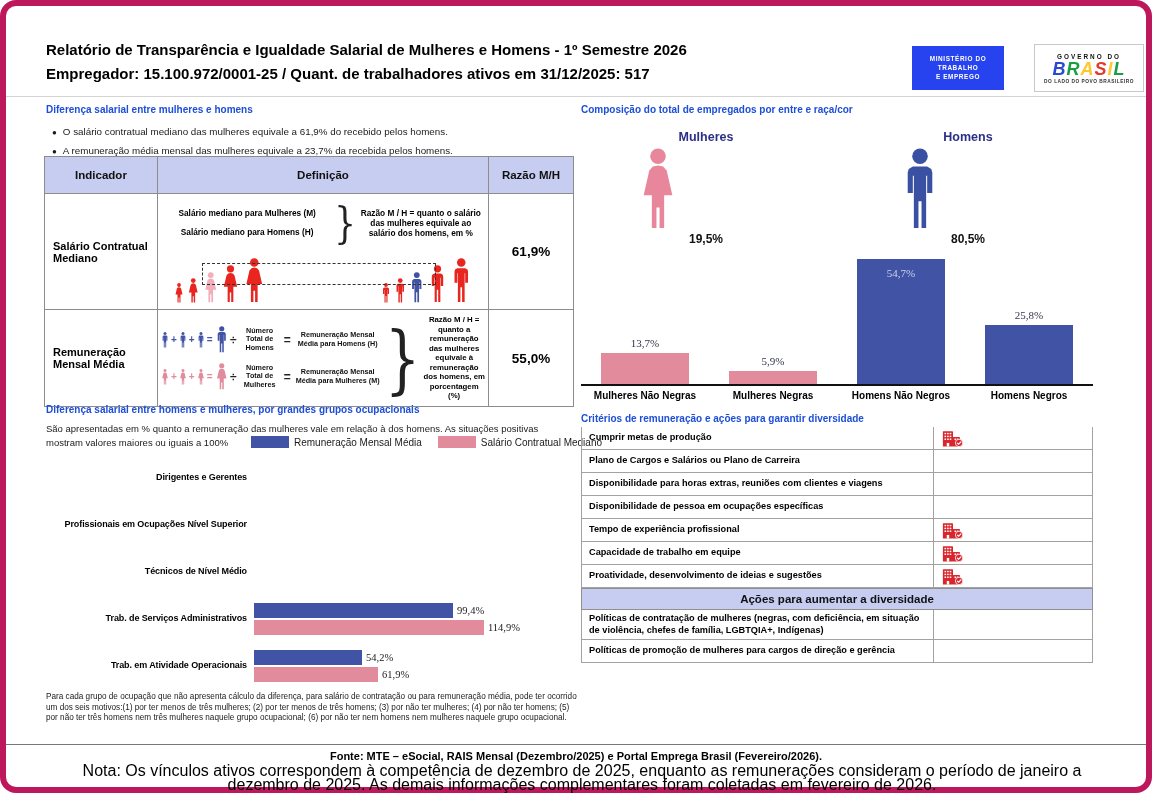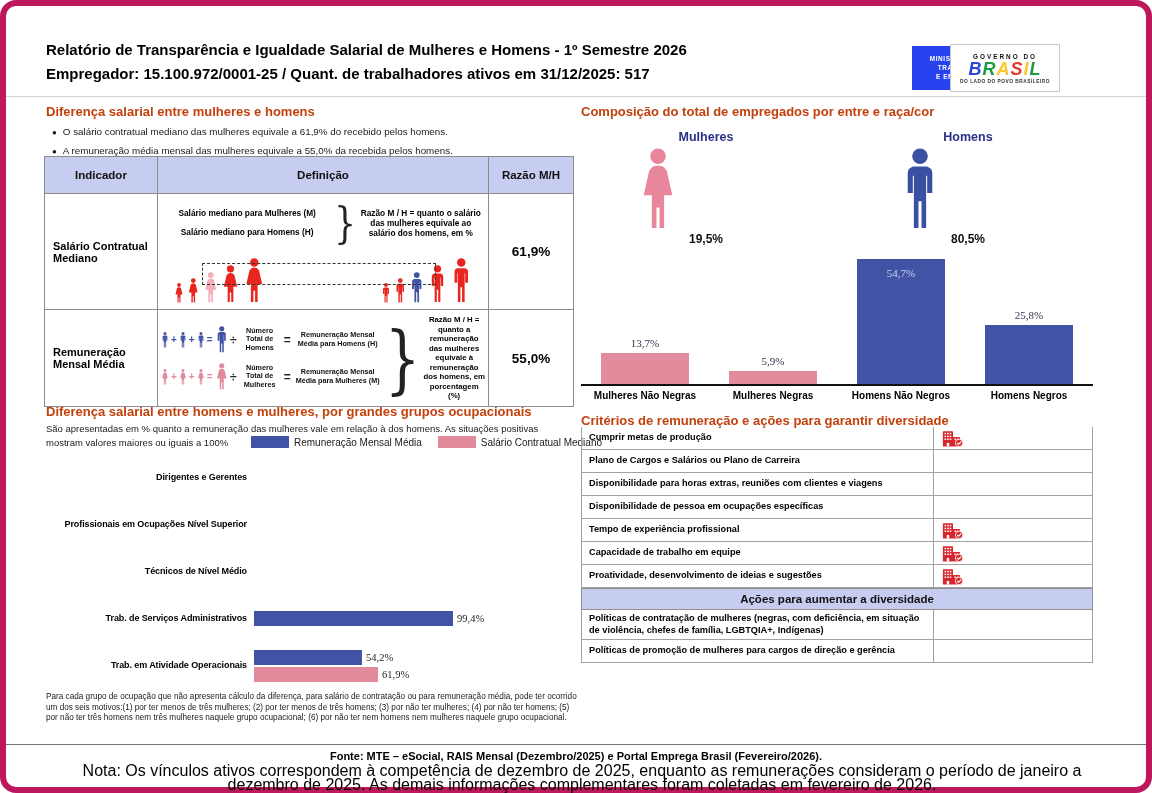--- a/index.html
+++ b/index.html
@@ -6,28 +6,28 @@
   html,body { width:1152px; height:793px; background:#fff; overflow:hidden; }
   body { font-family:"Liberation Sans", sans-serif; color:#000; }
   .page { position:relative; width:1152px; height:793px; background:#fff; border:6px solid #be185d; border-radius:16px; }
 
   
   .titles { position:absolute; left:40px; top:32px; }
   .title-line { font-size:15px; font-weight:bold; line-height:24px; color:#000; }
   .logo-mte { position:absolute; left:906px; top:40px; width:92px; height:44px; background:#2743ef; color:#fff;
               display:flex; flex-direction:column; align-items:center; justify-content:center; gap:1px; }
   .logo-mte div { font-size:6.4px; font-weight:bold; letter-spacing:0.6px; line-height:8px; }
-  .logo-gov { position:absolute; left:944px; top:38px; width:110px; height:48px; border:1px solid #c9c9c9; background:#fff;
+  .logo-gov { position:absolute; left:1028px; top:38px; width:110px; height:48px; border:1px solid #c9c9c9; background:#fff;
               display:flex; flex-direction:column; align-items:center; justify-content:center; }
   .gov-top { font-size:6.4px; font-weight:bold; letter-spacing:2px; color:#111; }
   .gov-brasil { font-size:18px; font-weight:bold; letter-spacing:1px; line-height:19px; font-style:italic; }
   .gov-bottom { font-size:4.8px; font-weight:bold; letter-spacing:0.5px; color:#333; }
   .header-rule { position:absolute; left:0; right:0; top:90px; border-top:1px solid #d4d4d4; }
 
-  .sec-title { position:absolute; font-size:13px; font-weight:bold; color:#c2410c; }
+  .sec-title { position:absolute; font-size:10px; font-weight:bold; color:#1d4ed8; }
 
   
   .bullets { position:absolute; left:46px; top:117px; }
   .bullet { display:flex; gap:6px; font-size:9.8px; color:#1a1a1a; line-height:18px; align-items:baseline; }
   .bullet .dot { font-size:8px; }
 
   
   .gap-table { position:absolute; left:38px; top:150px; width:529px; border-collapse:collapse; table-layout:fixed; }
   .gap-table th, .gap-table td { border:1px solid #8c8c8c; }
   .gap-table th { background:#c7cdf1; height:37px; font-size:11.5px; font-weight:bold; color:#111; }
@@ -156,21 +156,21 @@
   <div class="header-rule"></div>
 
   <div class="sec-title" style="left:40px; top:98px;">Diferença salarial entre mulheres e homens</div>
   <div class="bullets">
       <div class="bullet">
         <span class="dot">●</span>
         <span>O salário contratual mediano das mulheres equivale a 61,9% do recebido pelos homens.</span>
       </div>
       <div class="bullet">
         <span class="dot">●</span>
-        <span>A remuneração média mensal das mulheres equivale a 55,0% da recebida pelos homens.</span>
+        <span>A remuneração média mensal das mulheres equivale a 23,7% da recebida pelos homens.</span>
       </div>
     </div>
 
   <table class="gap-table">
     <colgroup>
         <col style="width:113px">
         <col style="width:331px">
         <col style="width:85px">
       </colgroup>
     <tbody>
@@ -314,20 +314,24 @@
         <div class="occ-cat">Técnicos de Nível Médio</div>
         <div class="occ-bars"></div>
       </div>
       <div class="occ-row">
         <div class="occ-cat">Trab. de Serviços Administrativos</div>
         <div class="occ-bars">
           <div class="occ-barline">
             <div class="occ-bar" style="width: 199px; background: rgb(64, 83, 164);"></div>
             <span class="occ-val">99,4%</span>
           </div>
+          <div class="occ-barline">
+            <div class="occ-bar" style="width: 230px; background: rgb(226, 139, 157);"></div>
+            <span class="occ-val">114,9%</span>
+          </div>
         </div>
       </div>
       <div class="occ-row">
         <div class="occ-cat">Trab. em Atividade Operacionais</div>
         <div class="occ-bars">
           <div class="occ-barline">
             <div class="occ-bar" style="width: 108px; background: rgb(64, 83, 164);"></div>
             <span class="occ-val">54,2%</span>
           </div>
           <div class="occ-barline">

